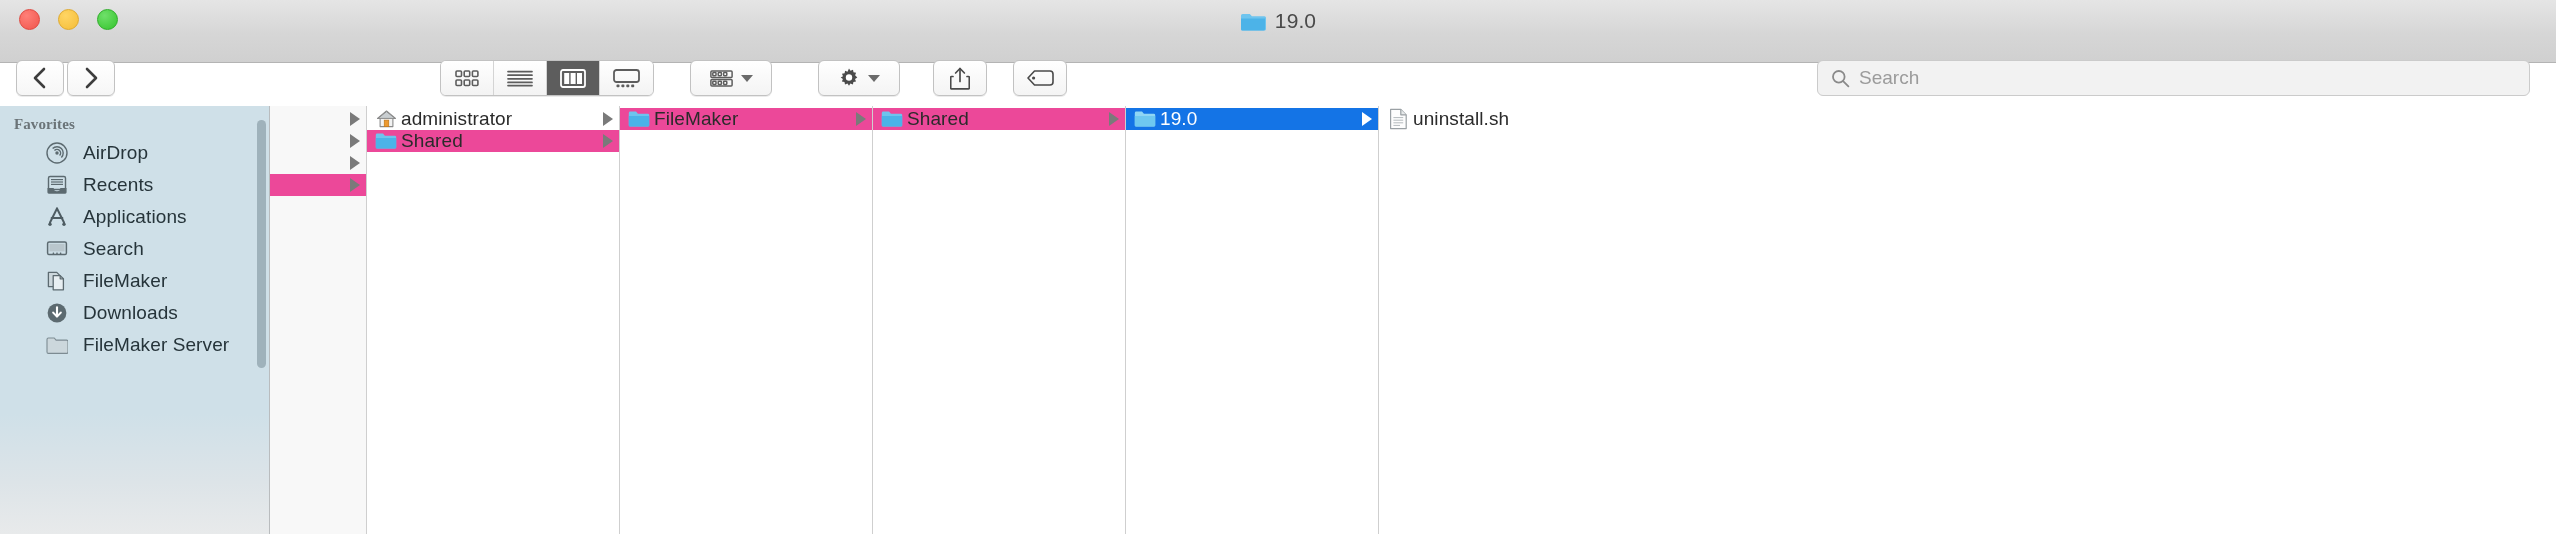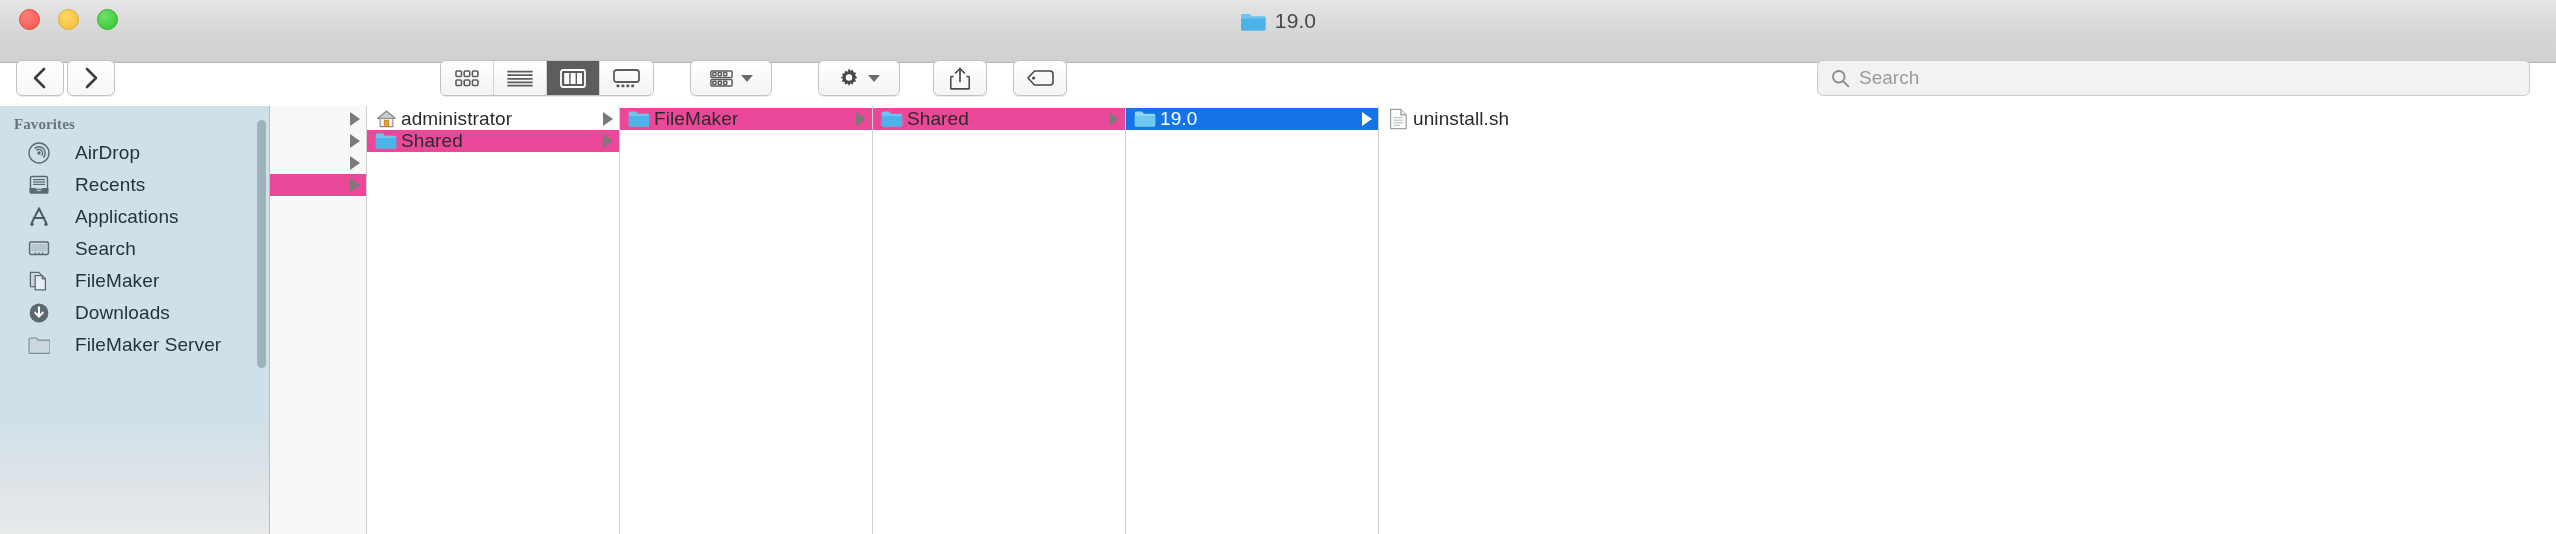--- a/index.html
+++ b/index.html
@@ -206,22 +206,22 @@
     font-weight: bold;
     color: #6b7478;
     padding: 2px 0 4px 14px;
     letter-spacing: 0.1px;
     font-family: Liberation Serif, serif;
   }
   .sb-item {
     height: 32px;
     display: flex;
     align-items: center;
-    gap: 25px;
-    padding-left: 28px;
+    gap: 15px;
+    padding-left: 46px;
     box-sizing: border-box;
   }
   .sb-item .sb-label {
     font-size: 19px;
     color: #26343a;
     white-space: nowrap;
     letter-spacing: 0.1px;
   }
   .sb-icon {
     width: 22px;

